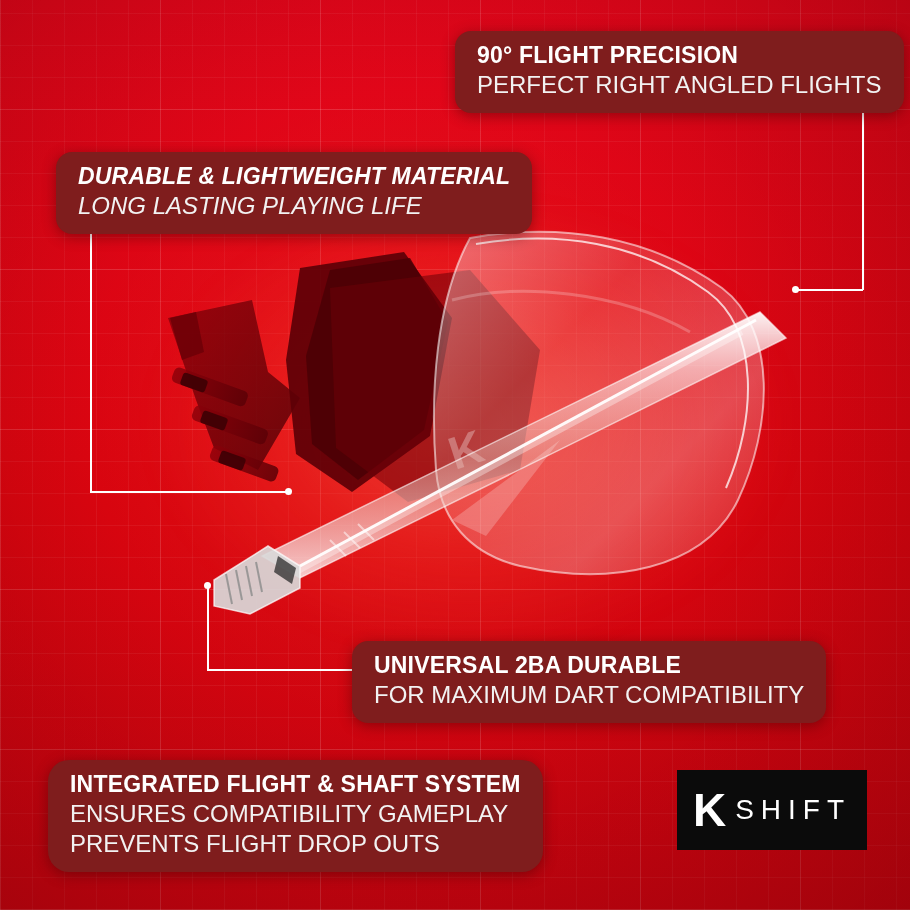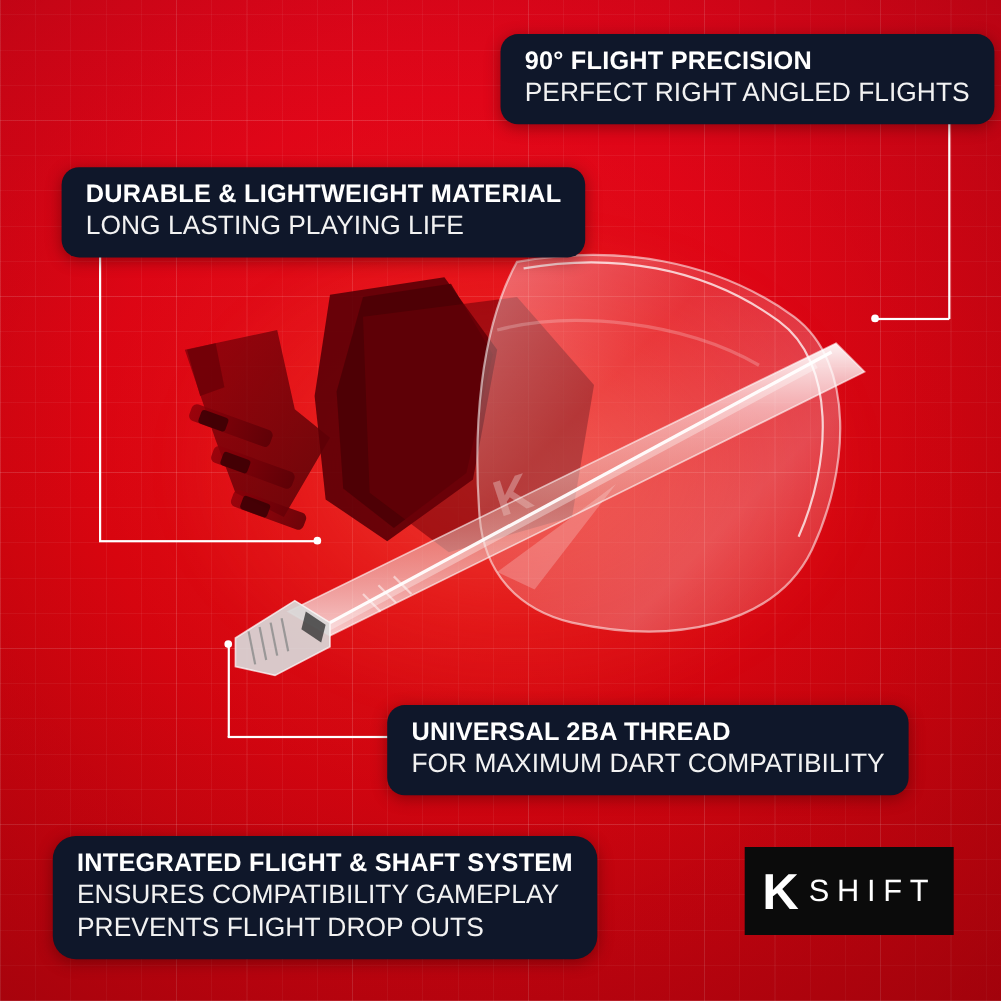--- a/index.html
+++ b/index.html
@@ -51,21 +51,21 @@
     position: absolute;
     left: 150px; top: 200px;
     width: 640px; height: 450px;
     background: radial-gradient(ellipse at 50% 50%, rgba(255,120,95,0.40) 0%, rgba(255,70,50,0.18) 45%, rgba(255,60,40,0) 72%);
     filter: blur(10px);
   }
 
   
   .callout {
     position: absolute;
-    background: #0f172a;
+    background: #7f1d1d;
     border-radius: 16px;
     padding: 12px 22px 14px 22px;
     box-shadow: 0 3px 14px rgba(60,0,0,0.45);
   }
   .callout .title {
     color: #ffffff;
     font-weight: bold;
     font-size: 23px;
     letter-spacing: 0.2px;
     line-height: 1.12;
@@ -74,21 +74,21 @@
   .callout .sub {
     color: #f2f2f2;
     font-size: 24px;
     font-weight: 400;
     line-height: 1.18;
     white-space: nowrap;
     margin-top: 2px;
   }
 
   #callout-precision { left: 455px; top: 31px; }
-  #callout-material  { left: 56px;  top: 152px; }
+  #callout-material  { left: 56px;  top: 152px; font-style: italic; }
   #callout-thread    { left: 352px; top: 641px; }
   #callout-system    { left: 48px;  top: 760px; border-radius: 21px; }
 
   
   .leader { position: absolute; }
   .leader .seg {
     position: absolute;
     background: #ffffff;
   }
   .leader .seg.h { height: 1.5px; }
@@ -243,21 +243,21 @@
     <div class="title">90° FLIGHT PRECISION</div>
     <div class="sub">PERFECT RIGHT ANGLED FLIGHTS</div>
   </div>
 
   <div class="callout" id="callout-material">
     <div class="title">DURABLE &amp; LIGHTWEIGHT MATERIAL</div>
     <div class="sub">LONG LASTING PLAYING LIFE</div>
   </div>
 
   <div class="callout" id="callout-thread">
-    <div class="title">UNIVERSAL 2BA THREAD</div>
+    <div class="title">UNIVERSAL 2BA DURABLE</div>
     <div class="sub">FOR MAXIMUM DART COMPATIBILITY</div>
   </div>
 
   <div class="callout" id="callout-system">
     <div class="title">INTEGRATED FLIGHT &amp; SHAFT SYSTEM</div>
     <div class="sub">ENSURES COMPATIBILITY GAMEPLAY</div>
     <div class="sub">PREVENTS FLIGHT DROP OUTS</div>
   </div>
 
   <div id="logo">

